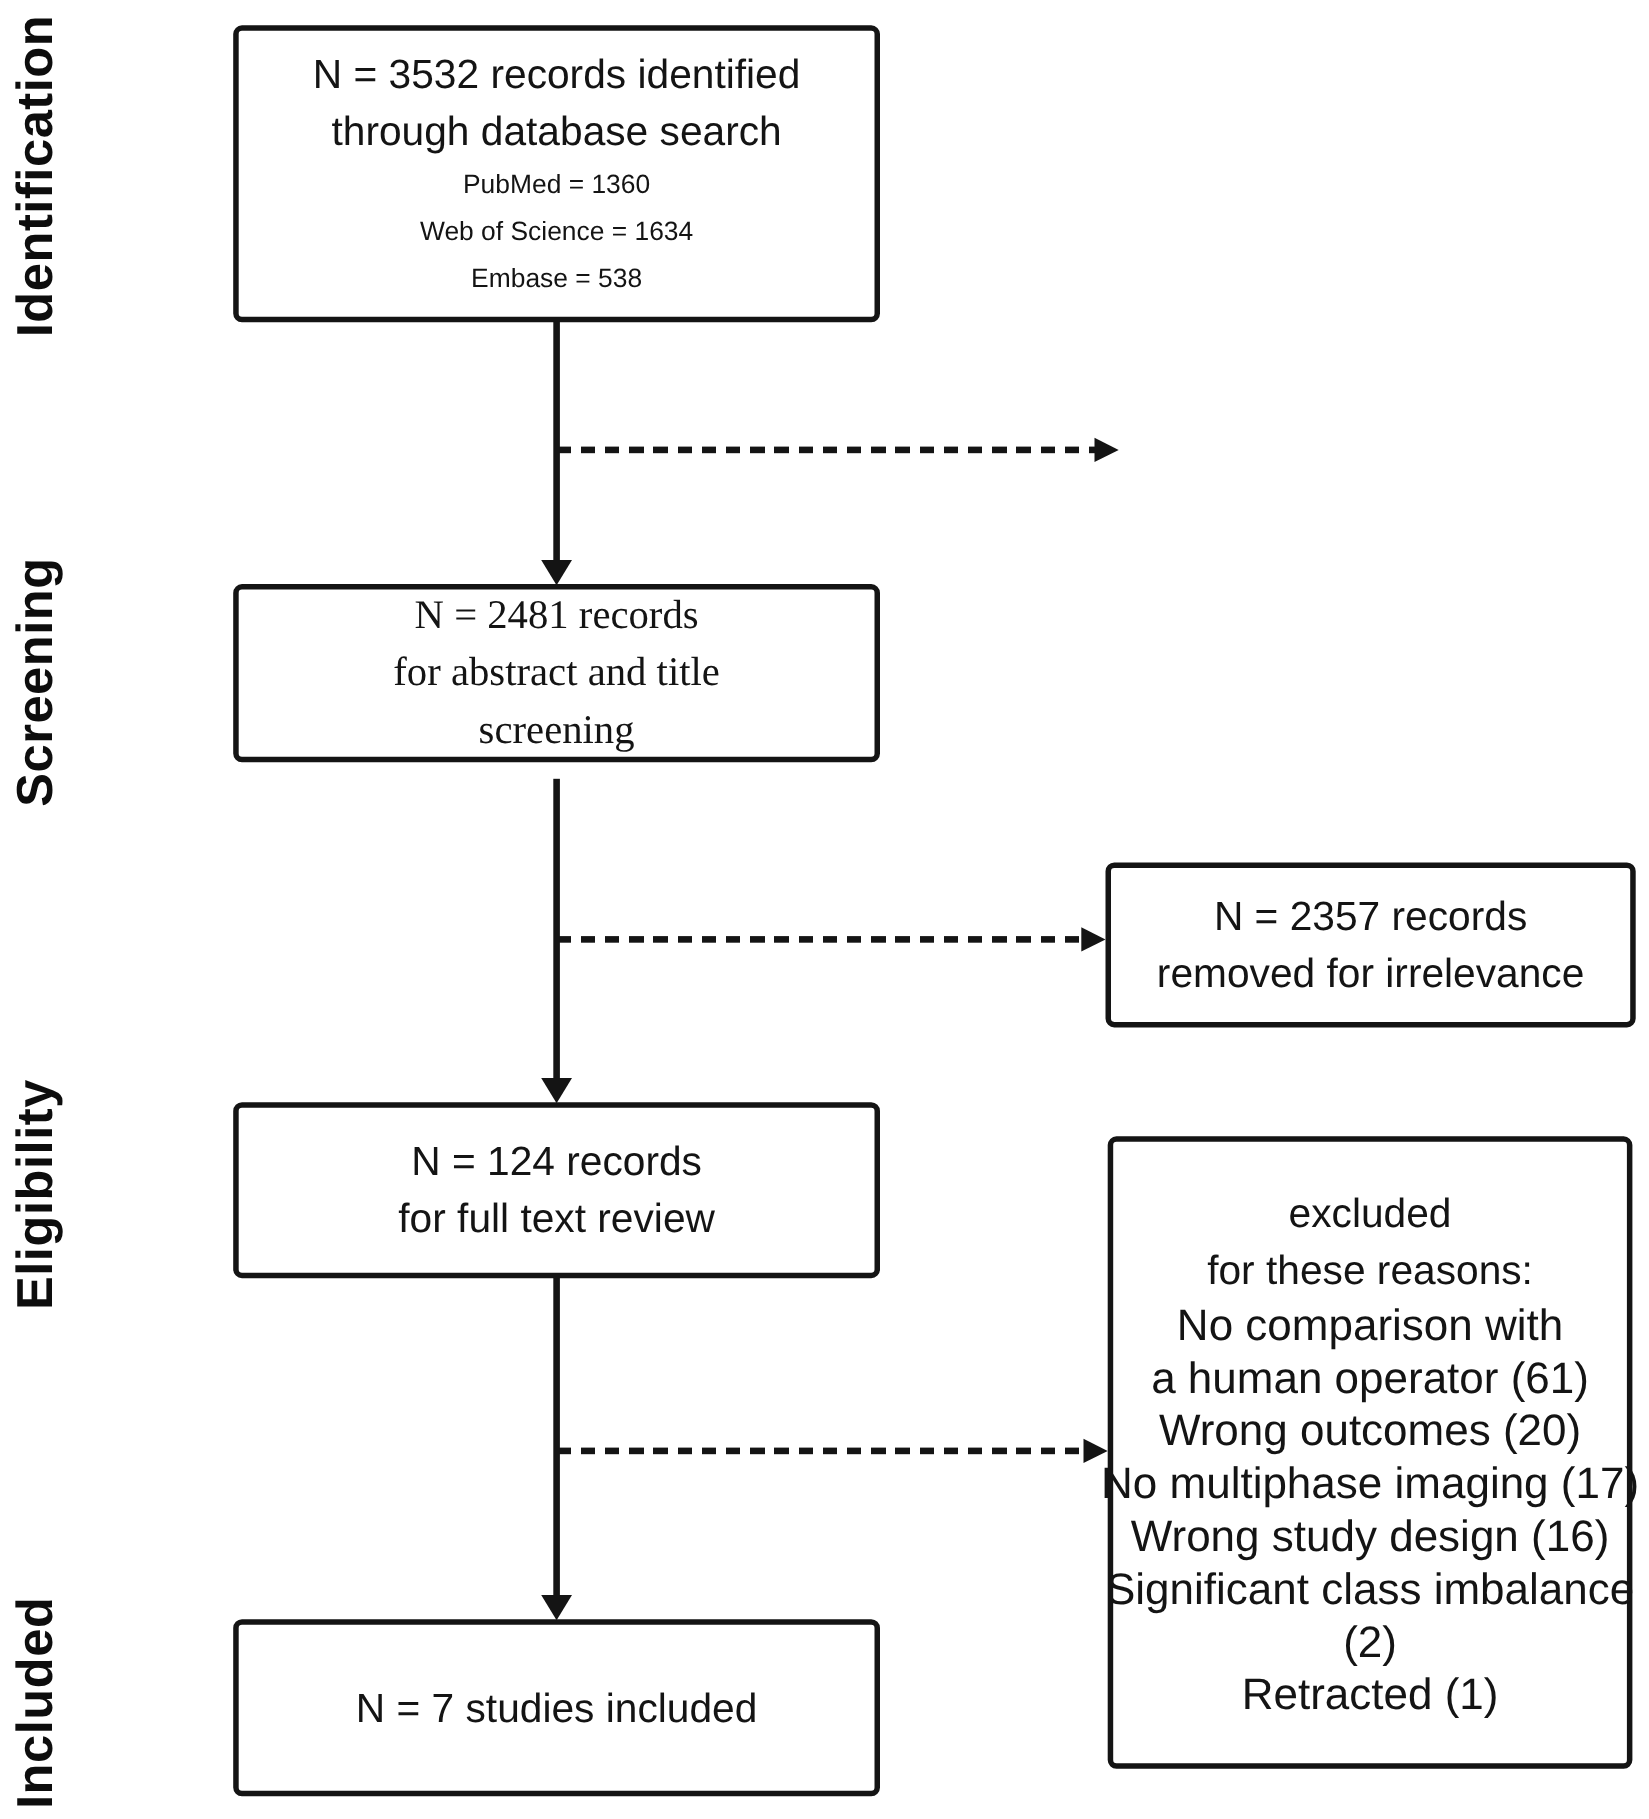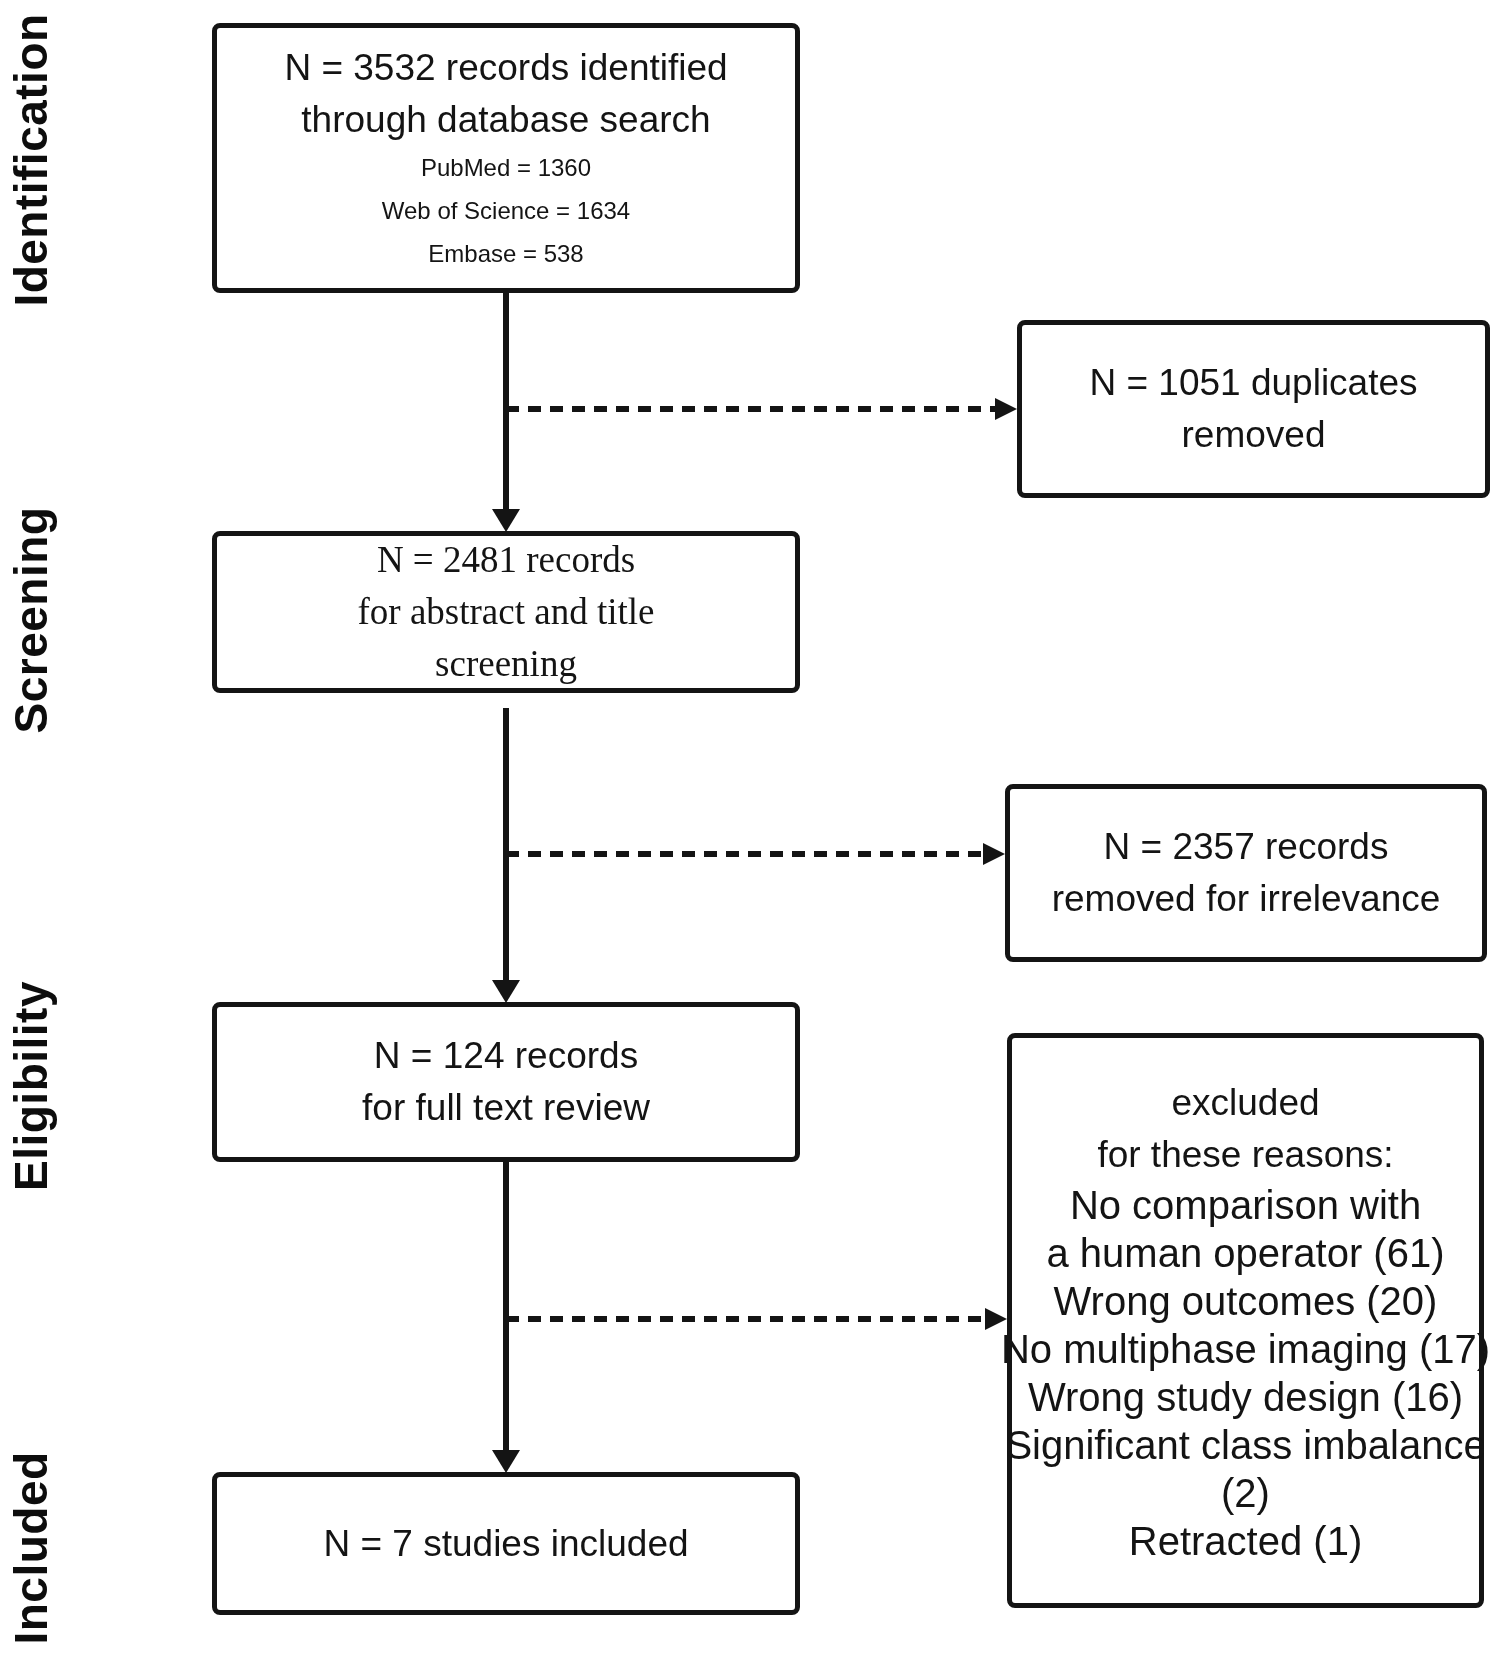--- a/index.html
+++ b/index.html
@@ -47,24 +47,24 @@
     align-items: center;
     text-align: left;
   }
   .t-lg { font-size: 37px; line-height: 52px; white-space: nowrap; }
   .t-sm { font-size: 24px; line-height: 43px; white-space: nowrap; }
   .t-rsn { font-size: 40px; line-height: 48px; white-space: nowrap; }
 
   .b-identification { left: 212px; top: 23px;   width: 588px; height: 270px; }
   .b-screening      { left: 212px; top: 531px;  width: 588px; height: 162px; font-family: Liberation Serif, serif; }
   .b-eligibility    { left: 212px; top: 1002px; width: 588px; height: 160px; }
-  .b-included       { left: 212px; top: 1472px; width: 588px; height: 143px; }
+  .b-included       { left: 212px; top: 1472px; width: 588px; height: 161px; }
 
   .b-duplicates  { left: 1017px; top: 320px;  width: 473px; height: 178px; }
-  .b-irrelevance { left: 1005px; top: 784px;  width: 482px; height: 178px; }
+  .b-irrelevance { left: 1005px; top: 784px;  width: 482px; height: 150px; }
   .b-excluded    { left: 1007px; top: 1033px; width: 477px; height: 575px; }
 
   
   .vline {
     position: absolute;
     width: 6px;
     background: #141414;
     left: 503px;
   }
   .vline.a1 { top: 292px;  height: 221px; }
@@ -130,24 +130,20 @@
 
   <div class="node b-eligibility">
     <div class="t-lg">N = 124 records</div>
     <div class="t-lg">for full text review</div>
   </div>
 
   <div class="node b-included">
     <div class="t-lg">N = 7 studies included</div>
   </div>
 
-  <div class="node b-duplicates">
-    <div class="t-lg">N = 1051 duplicates</div>
-    <div class="t-lg">removed</div>
-  </div>
 
   <div class="node b-irrelevance">
     <div class="t-lg">N = 2357 records</div>
     <div class="t-lg">removed for irrelevance</div>
   </div>
 
   <div class="node b-excluded">
     <div class="t-lg">excluded</div>
     <div class="t-lg">for these reasons:</div>
     <div class="t-rsn">No comparison with</div>

